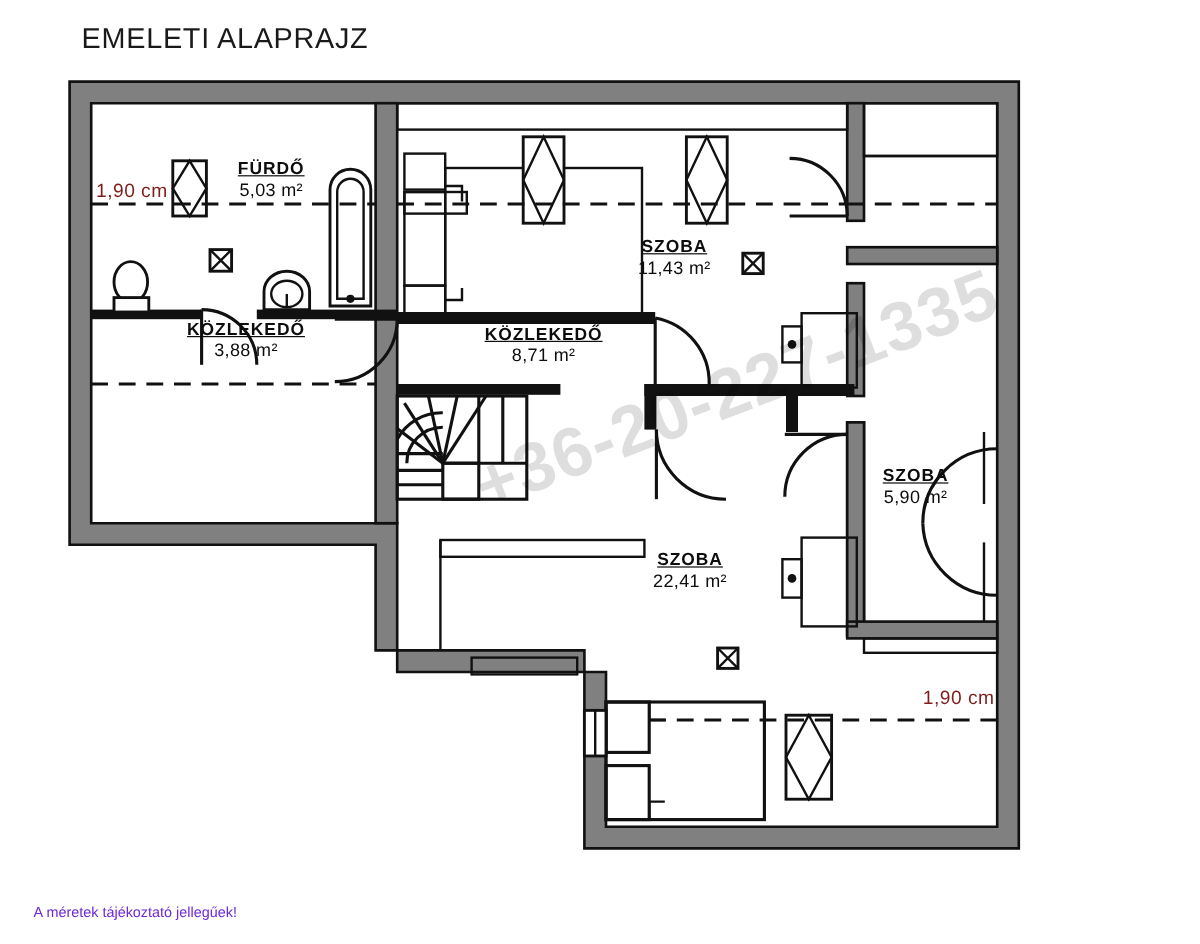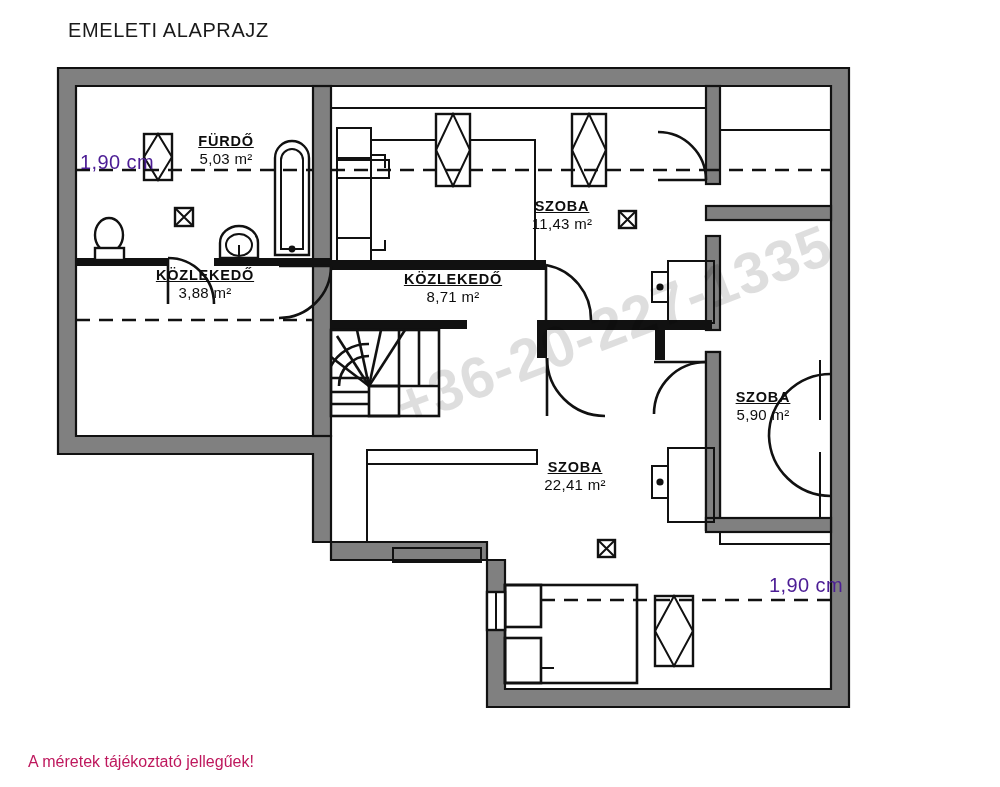--- a/index.html
+++ b/index.html
@@ -14,33 +14,33 @@
     position: relative;
     width: 1000px;
     height: 787px;
     background: #ffffff;
     overflow: hidden;
   }
   #plan-title {
     position: absolute;
     left: 68px;
     top: 19px;
-    font-size: 20px;
+    font-size: 24px;
     font-weight: 400;
     letter-spacing: 0.6px;
     color: #1a1a1a;
     white-space: nowrap;
   }
   #plan-footnote {
     position: absolute;
     left: 28px;
     top: 753px;
-    font-size: 16px;
+    font-size: 12px;
     font-weight: 400;
-    color: #be185d;
+    color: #6d28d9;
     white-space: nowrap;
   }
   #floorplan-svg {
     position: absolute;
     left: 0;
     top: 0;
   }
   .room-label {
     position: absolute;
     text-align: center;
@@ -56,23 +56,23 @@
     text-decoration: underline;
   }
   .room-label .rl-area {
     display: block;
     font-size: 15px;
     font-weight: normal;
     letter-spacing: 0.3px;
   }
   .dim-label {
     position: absolute;
-    font-size: 20px;
+    font-size: 16px;
     font-weight: normal;
-    color: #4c1d95;
+    color: #7f1d1d;
     white-space: nowrap;
     letter-spacing: 0.4px;
   }
   #watermark {
     position: absolute;
     left: 398px;
     top: 322px;
     width: 390px;
     height: 150px;
     pointer-events: none;

